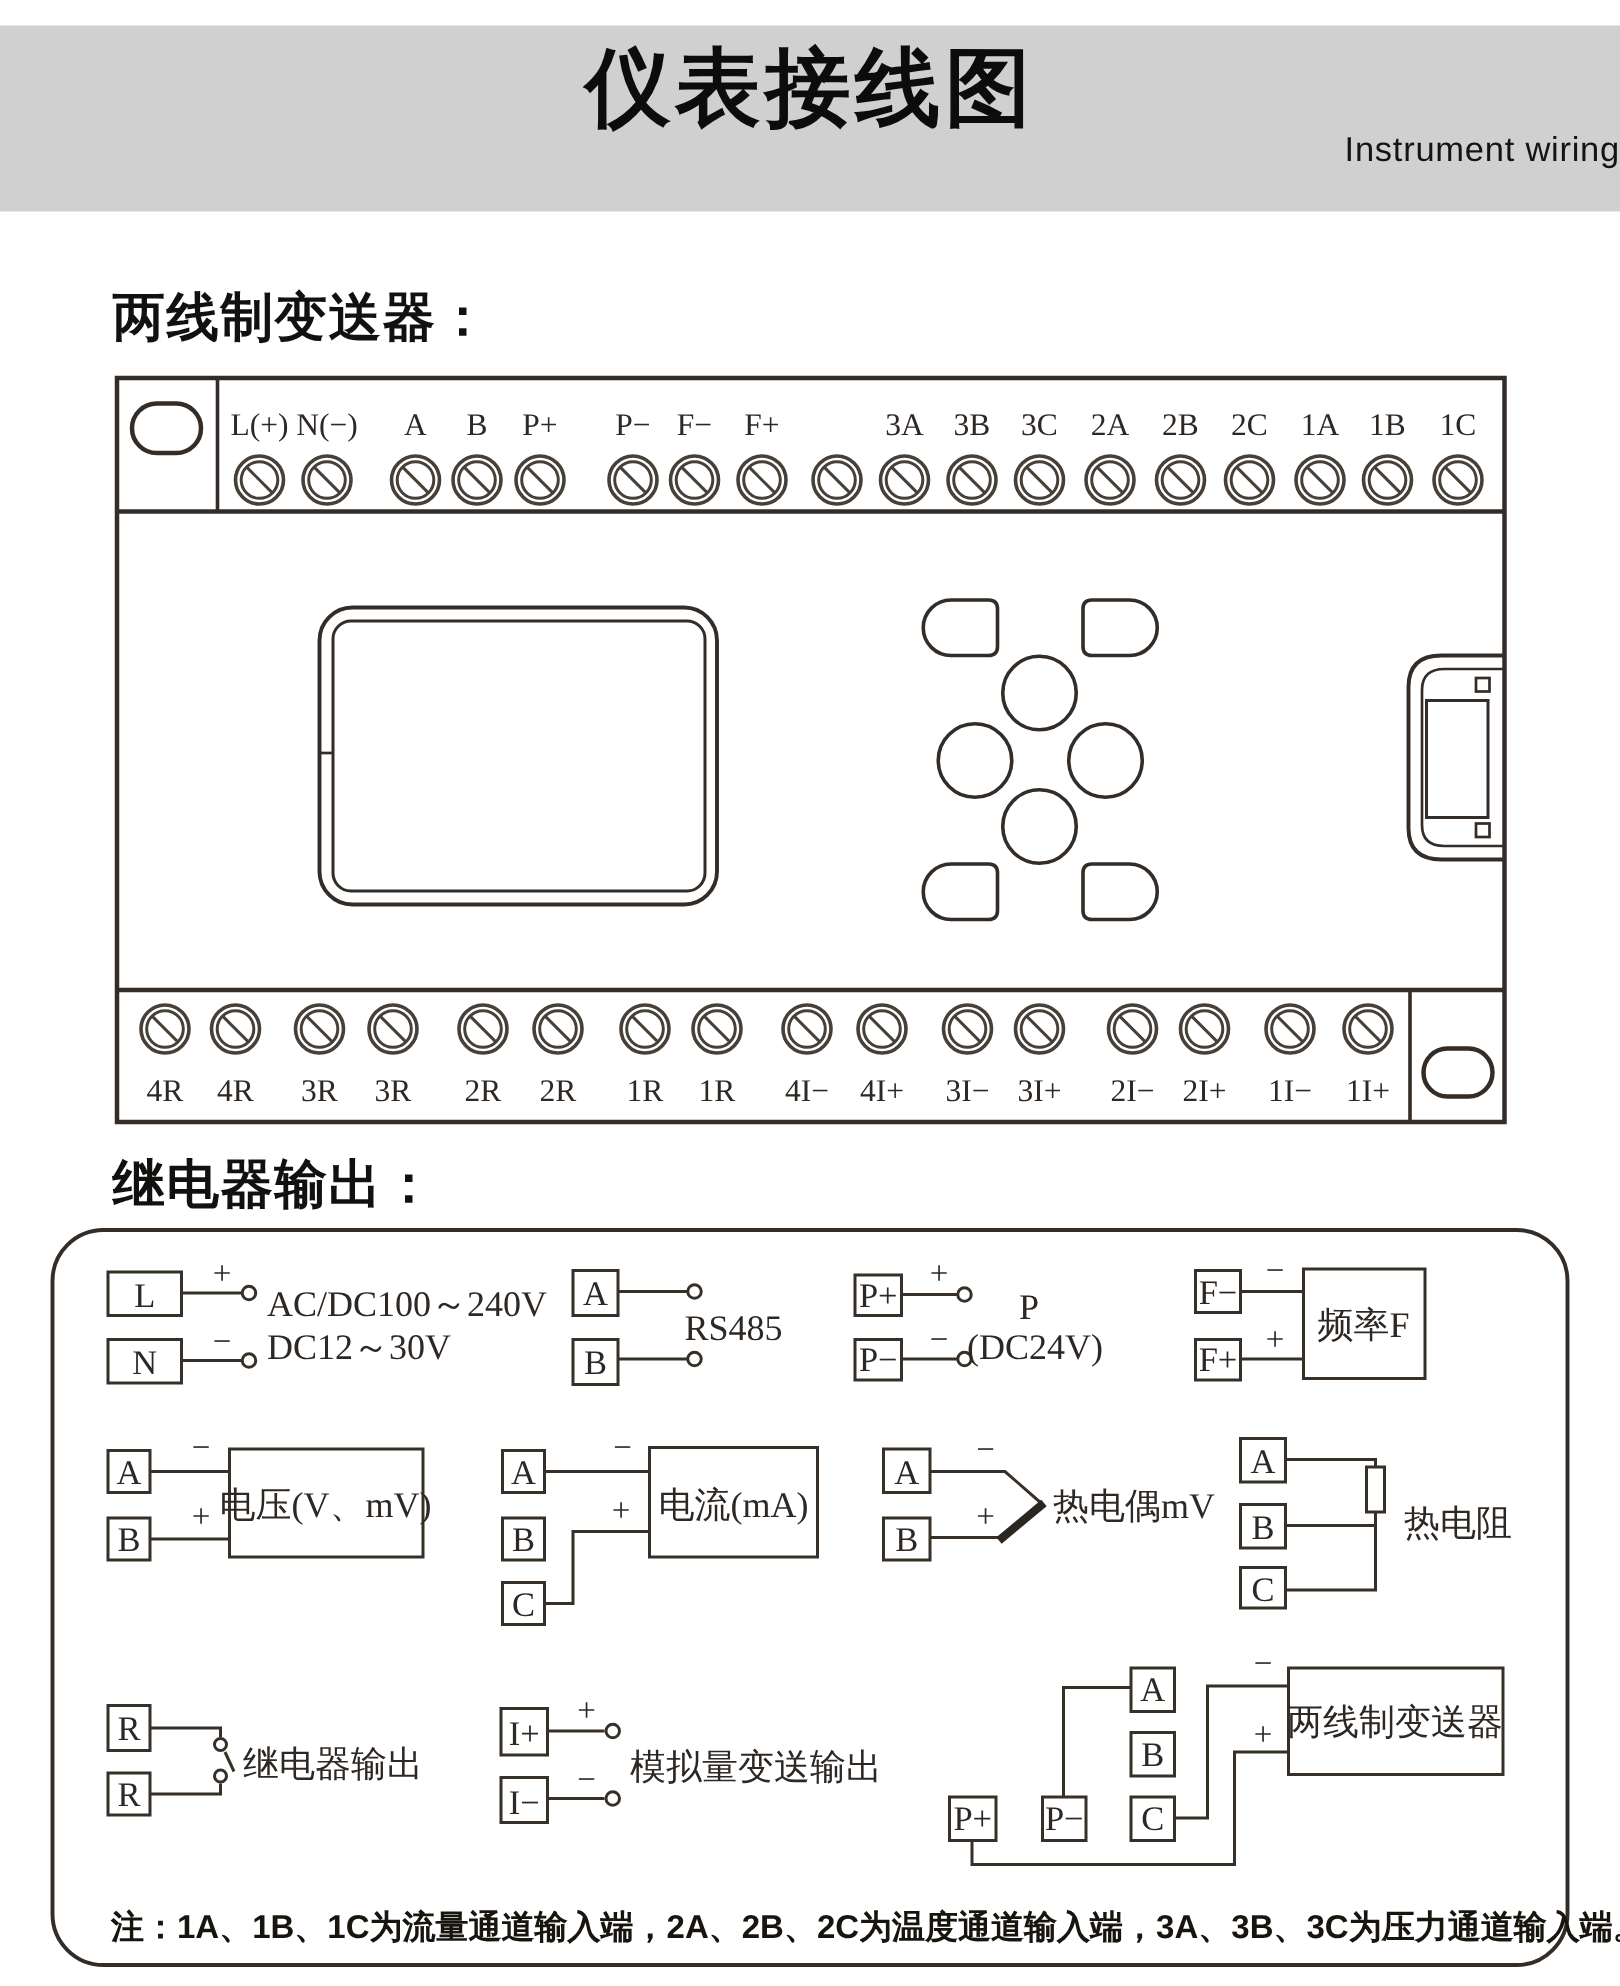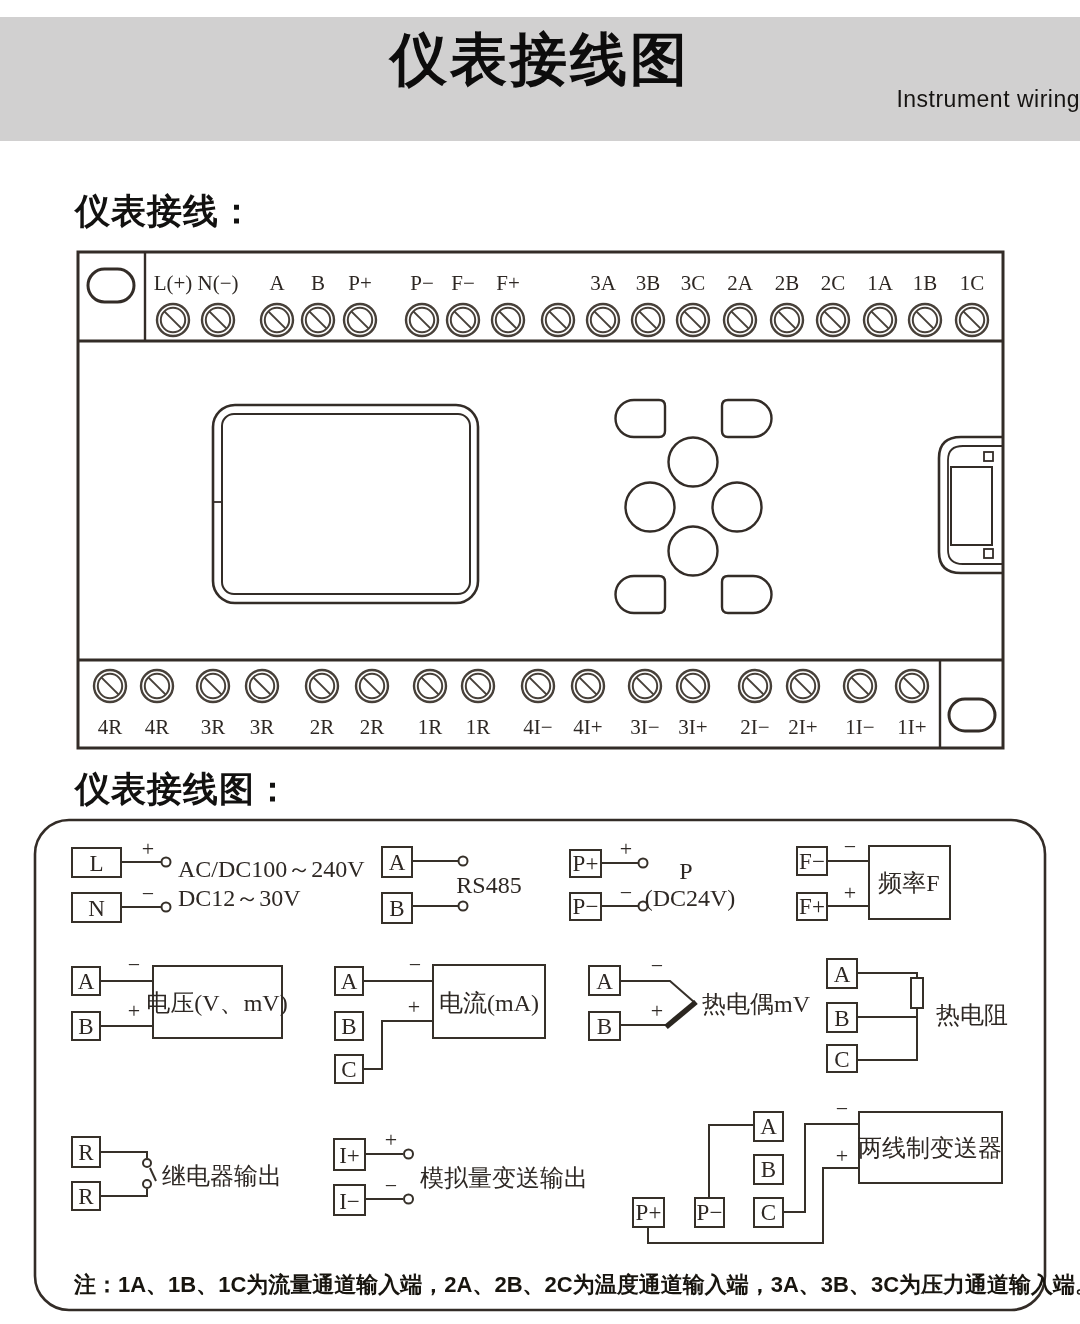--- a/index.html
+++ b/index.html
@@ -50,22 +50,22 @@
   .sign{font-family:"Liberation Serif","DejaVu Serif",serif;font-size:22px;fill:#2e2824;text-anchor:middle;}
 </style>
 </head>
 <body>
 
 <div class="header-band">
   <h1 class="main-title">仪表接线图</h1>
   <div class="sub-title">Instrument wiring</div>
 </div>
 
-<h2 class="section-title" id="diagram-section-title">仪表接线：</h2>
-<h2 class="section-title" id="wiring-section-title">仪表接线图：</h2>
+<h2 class="section-title" id="diagram-section-title">两线制变送器：</h2>
+<h2 class="section-title" id="wiring-section-title">继电器输出：</h2>
 
 <svg id="artwork" width="1080" height="1324" viewBox="0 0 1080 1324">
 
   <g>
     <rect x="78" y="252" width="925" height="496" class="ln3"></rect>
 
     <path d="M78,341 H1003" class="ln3"></path>
     <path d="M145,252 V341" class="ln24"></path>
     <rect x="88" y="269" width="46" height="33" rx="16.5" class="ln3"></rect>
 

